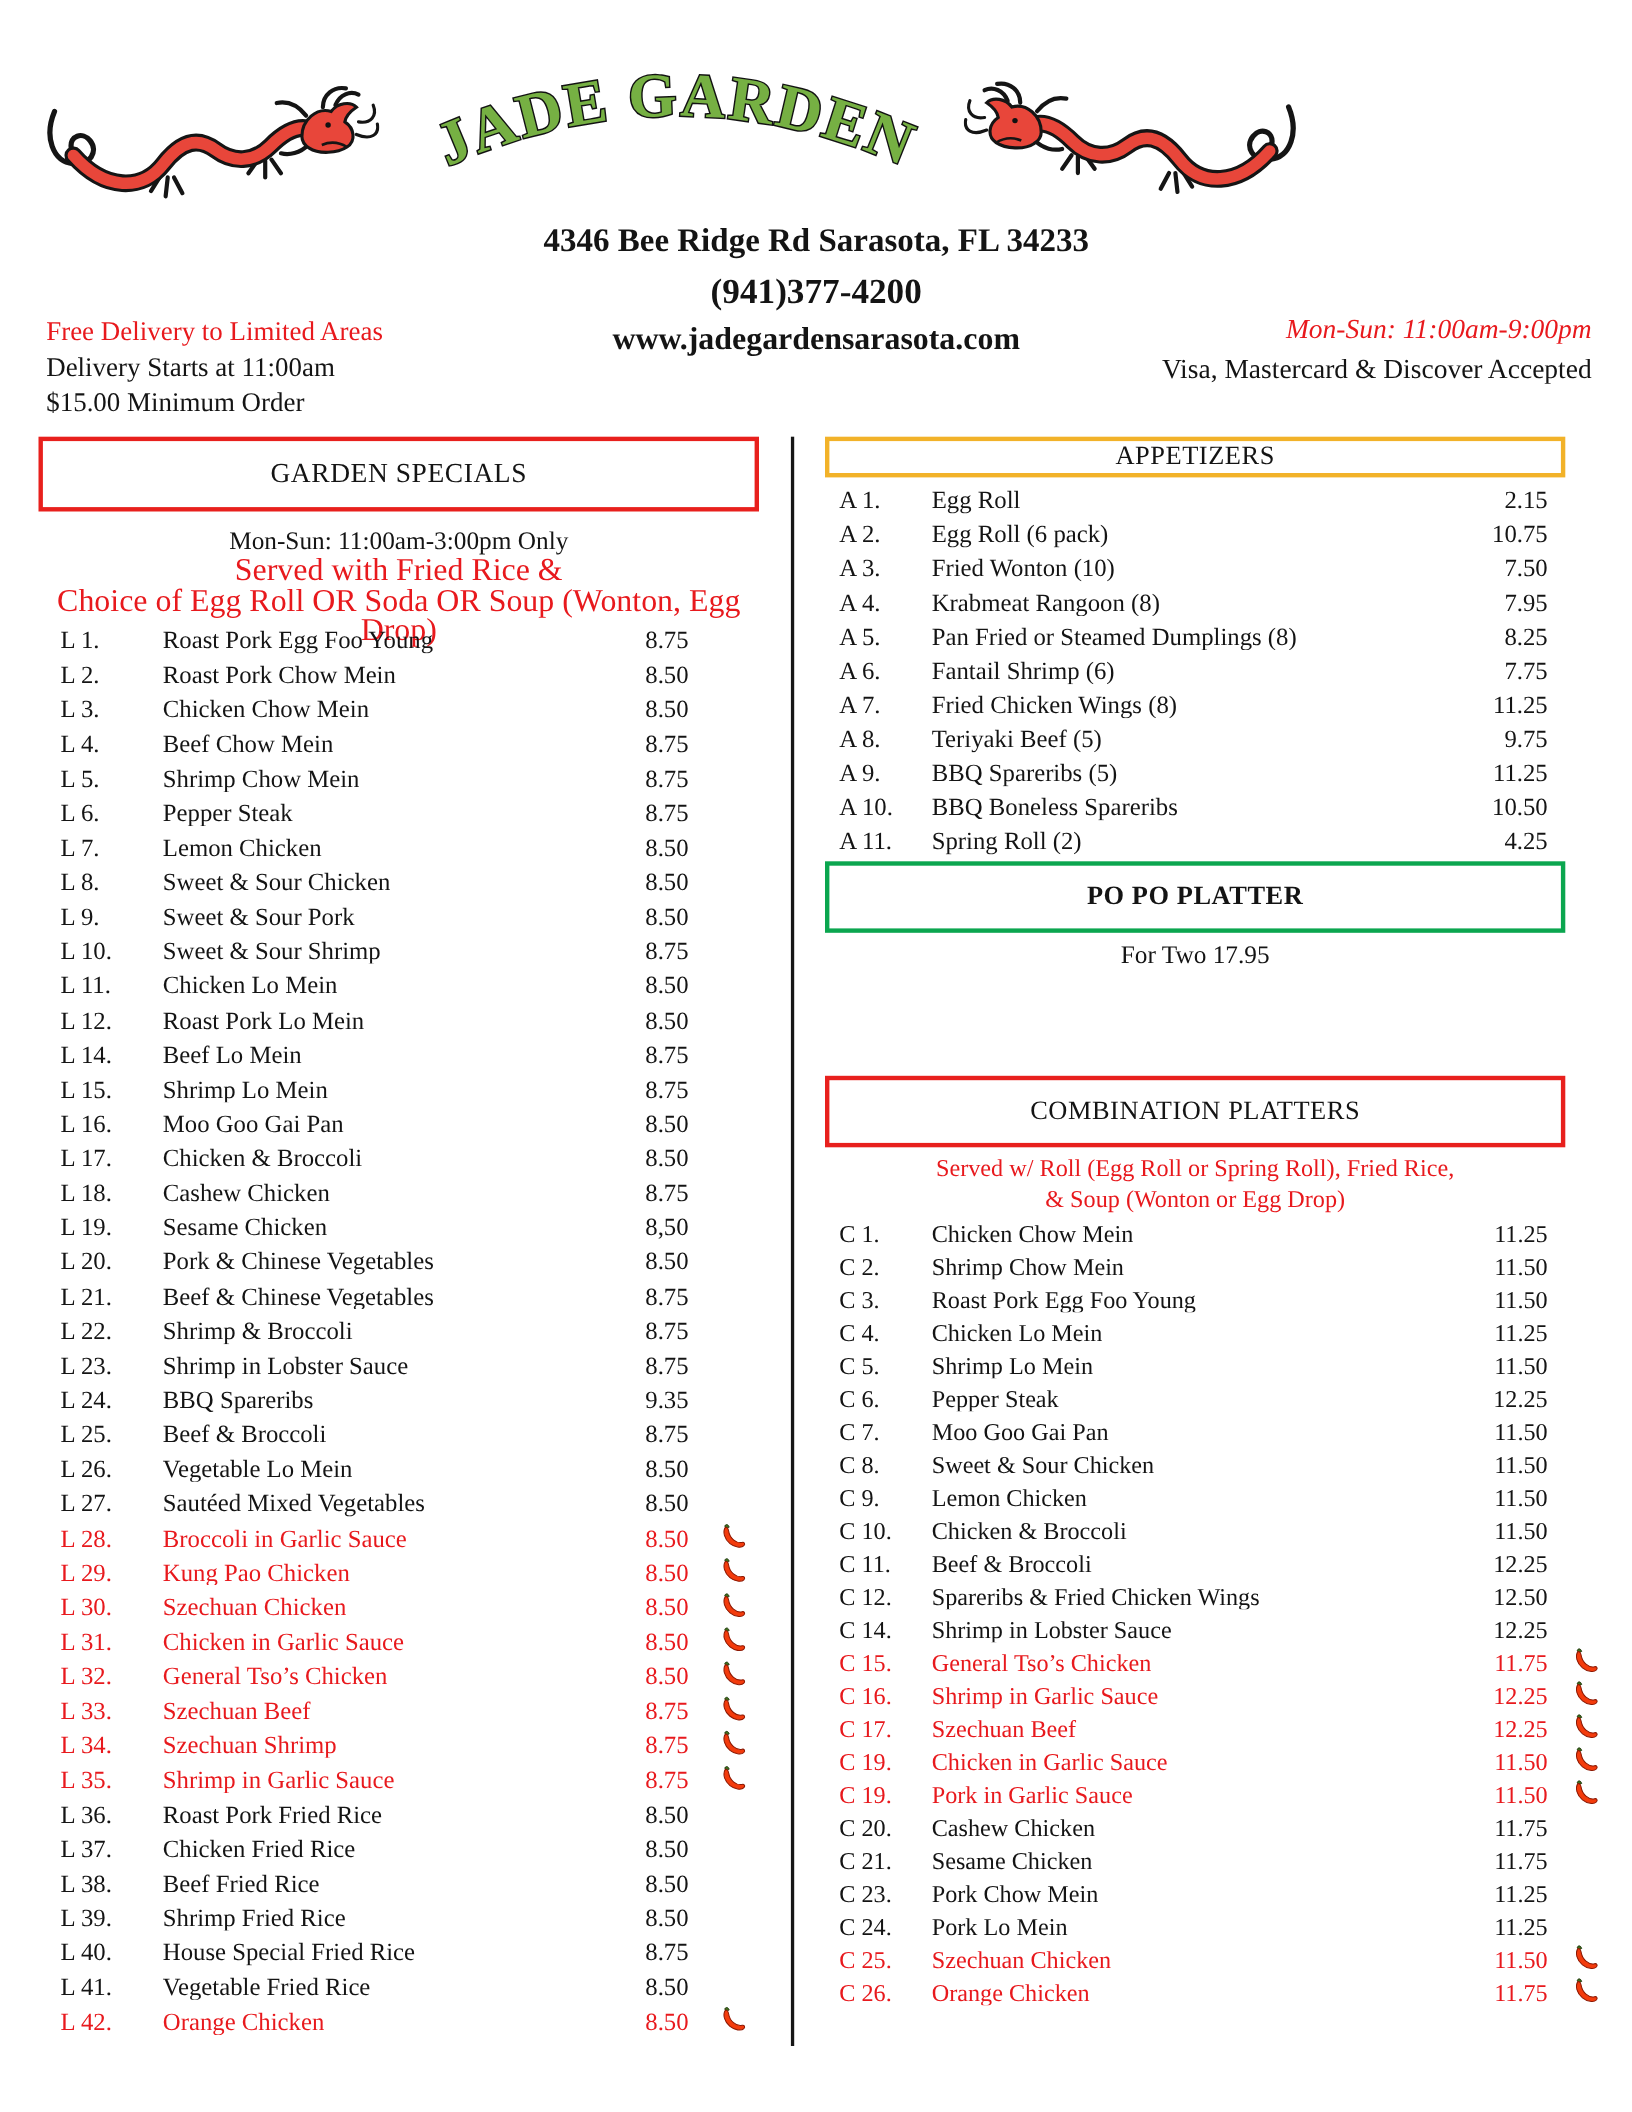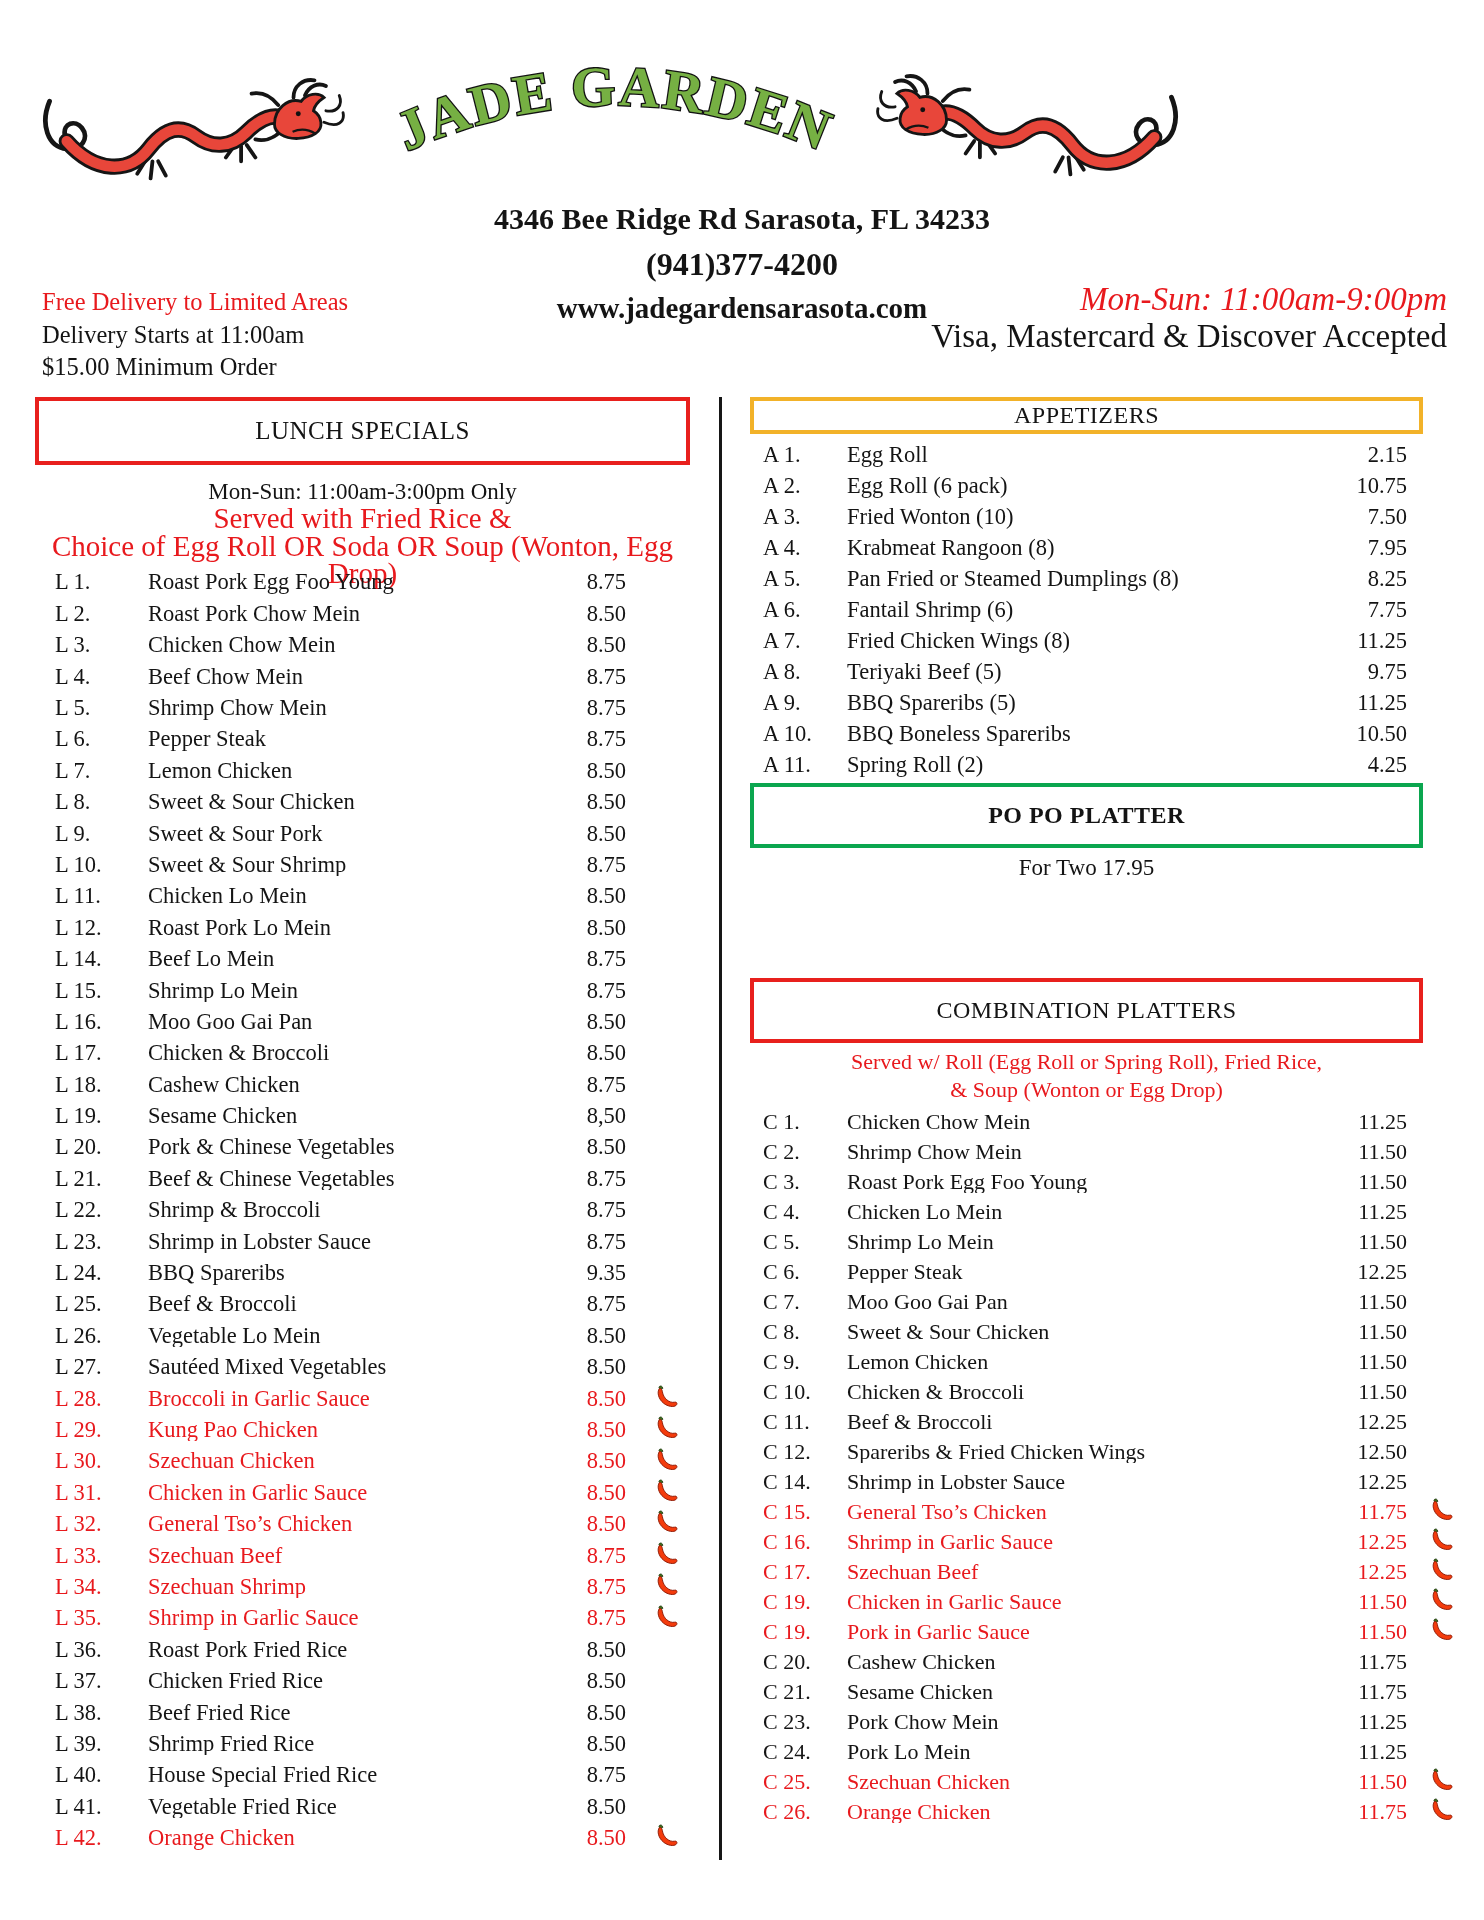--- a/index.html
+++ b/index.html
@@ -10,21 +10,21 @@
   
   .logo-arc{position:absolute;left:342px;top:38px;width:545px;height:155px;}
   .dragon{position:absolute;width:305px;height:162px;}
   .dragon.left{left:40px;top:46px;}
   .dragon.flip{left:876px;top:42px;transform:scaleX(-1);}
   .address{left:0;top:202px;width:1484px;text-align:center;font-size:30px;font-weight:bold;}
   .phone{left:0;top:246px;width:1484px;text-align:center;font-size:32px;font-weight:bold;}
   .website{left:0;top:292px;width:1484px;text-align:center;font-size:29px;font-weight:bold;}
   .delivery-block{left:42px;top:286px;width:520px;font-size:24.5px;line-height:32.5px;}
   .delivery-line-1{color:var(--accent-red);}
-  .hours-block{right:37px;top:284px;width:560px;text-align:right;font-size:33px;line-height:31px;}
+  .hours-block{right:37px;top:284px;width:560px;text-align:right;font-size:25px;line-height:31px;}
   .hours-line{color:var(--accent-red);font-style:italic;}
   .payment-line{color:#141414;margin-top:6px;}
 
   
   .secbox{position:absolute;box-sizing:border-box;display:flex;align-items:center;justify-content:center;
           font-size:25px;letter-spacing:0.5px;background:#fff;}
   .lunch-box{left:35px;top:397px;width:655px;height:68px;border:4px solid var(--border-red);}
   .appet-box{left:750px;top:397px;width:673px;height:37px;border:4px solid var(--border-yellow);font-size:24px;}
   .popo-box{left:750px;top:783px;width:673px;height:65px;border:4px solid var(--border-green);font-size:24px;font-weight:bold;}
   .combo-box{left:750px;top:978px;width:673px;height:65px;border:4px solid var(--border-red);font-size:24px;}
@@ -122,21 +122,21 @@
   </div>
 
   <div class="abs hours-block">
     <div class="hours-line">Mon-Sun: 11:00am-9:00pm</div>
     <div class="payment-line">Visa, Mastercard &amp; Discover Accepted</div>
   </div>
 
   <div class="abs divider"></div>
 
   <div class="secbox lunch-box">
-    <span>LUNCH SPECIALS</span>
+    <span>GARDEN SPECIALS</span>
   </div>
   <div class="abs lunch-sub">
     <div class="sub-black">Mon-Sun: 11:00am-3:00pm Only</div>
     <div class="sub-red">Served with Fried Rice &amp;</div>
     <div class="sub-red">Choice of Egg Roll OR Soda OR Soup (Wonton, Egg Drop)</div>
   </div>
   <div class="list" id="lunch-list">
       <div class="row">
         <span class="num">L 1.</span>
         <span class="name">Roast Pork Egg Foo Young</span>

